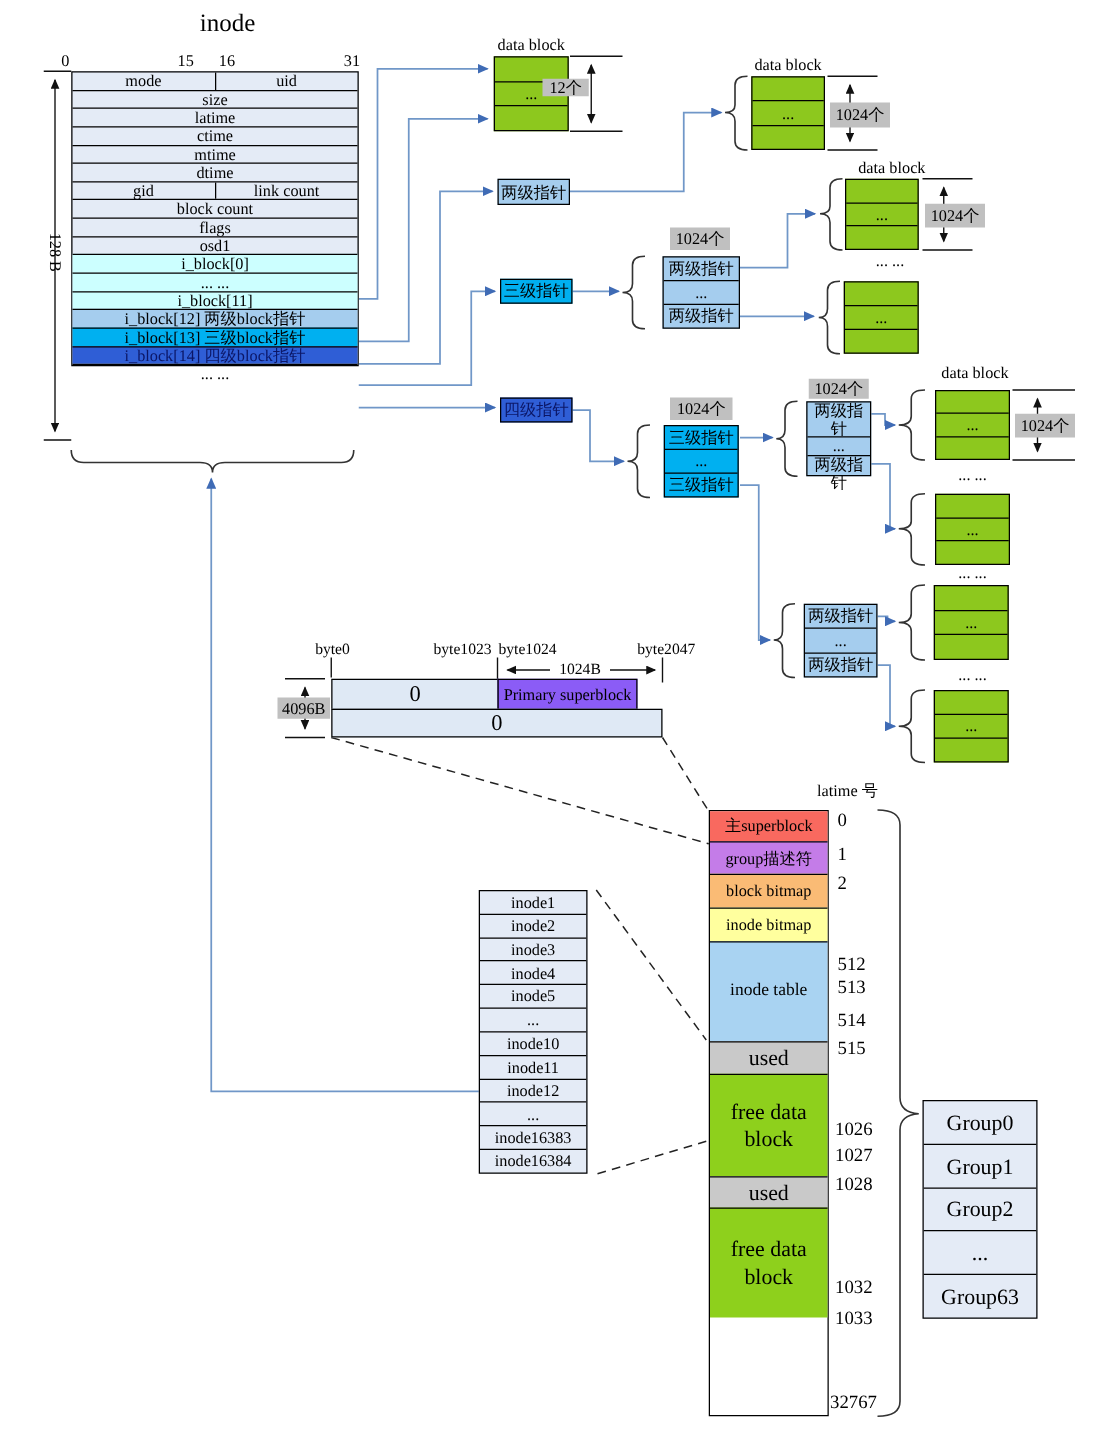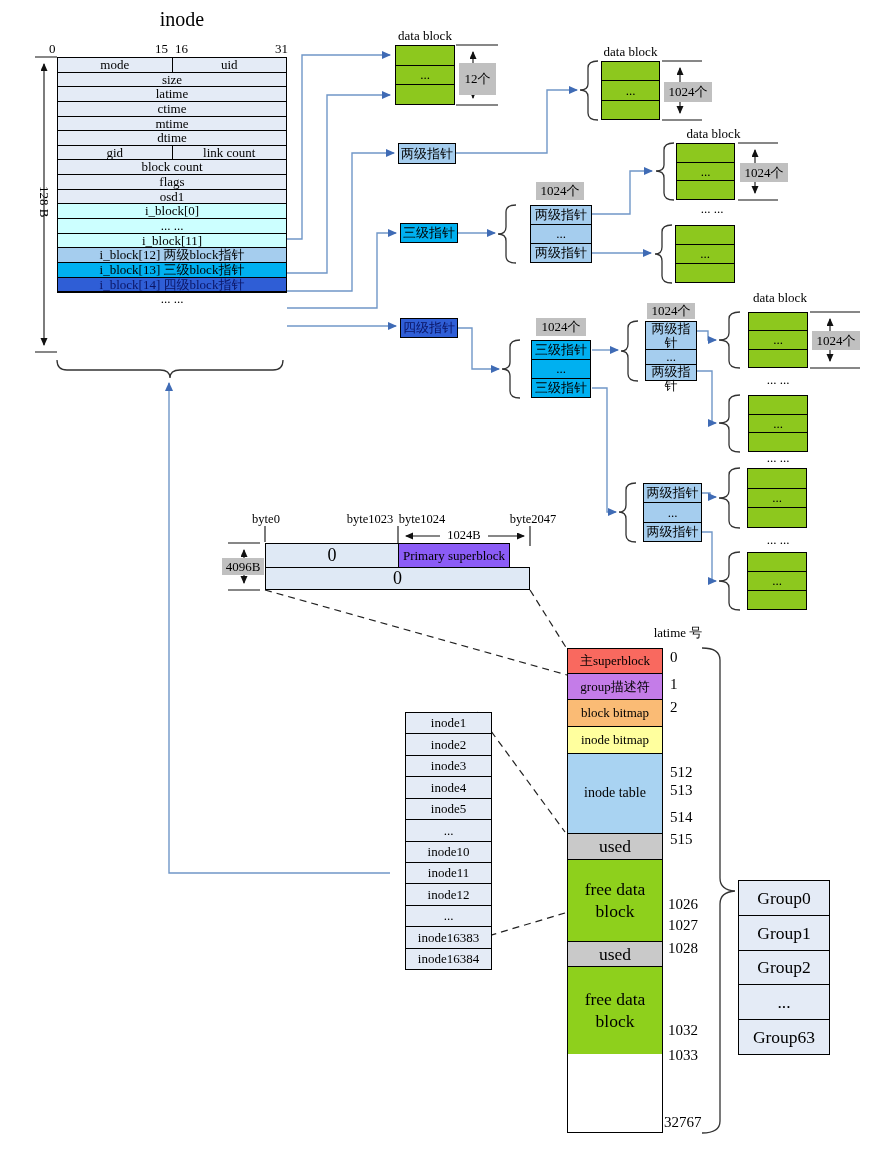--- a/index.html
+++ b/index.html
@@ -103,21 +103,21 @@
       <path d="M740 395 Q729 395 729 402 L729 417 Q729 423 719 423 Q729 423 729 430 L729 445 Q729 452 740 452"></path>
       <path d="M636 483 Q626 483 626 490 L626 505 Q626 512 619 512 Q626 512 626 519 L626 535 Q626 542 636 542"></path>
       <path d="M740 468 Q729 468 729 475 L729 491 Q729 498 719 498 Q729 498 729 505 L729 521 Q729 528 740 528"></path>
       <path d="M740 552 Q729 552 729 559 L729 574 Q729 581 719 581 Q729 581 729 588 L729 603 Q729 610 740 610"></path>
       <path d="M702 648 Q720 648 720 660 L720 878 Q720 890 735 891 Q720 892 720 904 L720 1121 Q720 1133 702 1133"></path>
     </g>
   </svg>
 
   <div class="a ctr f20" style="left:140px;top:8px;width:84px;height:22px">inode</div>
   <div class="a f13" style="left:49px;top:42px;width:14px">0</div>
-  <div class="a f13" style="left:142px;top:42px;width:26px;text-align:right">15</div>
+  <div class="a f13" style="left:142px;top:42px;width:26px;text-align:left">15</div>
   <div class="a f13" style="left:175px;top:42px;width:26px">16</div>
   <div class="a f13" style="left:266px;top:42px;width:22px;text-align:right">31</div>
   <div class="a f13 rot" style="left:18px;top:195px;width:52px;text-align:center">128 B</div>
 
   <div class="a col lav" style="left:57px;top:57px;width:230px;height:236px">
     <div class="split">
         <span>mode</span>
         <span>uid</span>
       </div>
     <div>size</div>
@@ -140,21 +140,21 @@
     <div class="lv4">i_block[14] 四级block指针</div>
     <div>... ...</div>
   </div>
 
   <div class="a ctr f13" style="left:385px;top:29px;width:80px;height:14px">data block</div>
   <div class="a col green" style="left:395px;top:45px;width:60px;height:60px">
     <div></div>
     <div>...</div>
     <div></div>
   </div>
-  <div class="a ctr f13 gray" style="left:459px;top:63px;width:37px;height:32px">12个</div>
+  <div class="a ctr f13 gray" style="left:434px;top:63px;width:37px;height:14px">12个</div>
 
   <div class="a ctr f13 cell" style="left:398px;top:143px;width:58px;height:21px;background:#a5cdee">两级指针</div>
   <div class="a ctr f13 cell" style="left:400px;top:223px;width:58px;height:20px;background:#00b0f0">三级指针</div>
   <div class="a ctr f13 cell lv4" style="left:400px;top:318px;width:58px;height:20px">四级指针</div>
 
   <div class="a ctr f13" style="left:593px;top:45px;width:75px;height:14px">data block</div>
   <div class="a col green" style="left:601px;top:61px;width:59px;height:59px">
     <div></div>
     <div>...</div>
     <div></div>
@@ -262,21 +262,21 @@
   <div class="a f15" style="left:670px;top:783px;width:44px">513</div>
   <div class="a f15" style="left:670px;top:810px;width:44px">514</div>
   <div class="a f15" style="left:670px;top:832px;width:44px">515</div>
   <div class="a f15" style="left:668px;top:897px;width:44px">1026</div>
   <div class="a f15" style="left:668px;top:918px;width:44px">1027</div>
   <div class="a f15" style="left:668px;top:941px;width:44px">1028</div>
   <div class="a f15" style="left:668px;top:1023px;width:44px">1032</div>
   <div class="a f15" style="left:668px;top:1048px;width:44px">1033</div>
   <div class="a f15" style="left:664px;top:1115px;width:48px">32767</div>
 
-  <div class="a col lav" style="left:405px;top:712px;width:87px;height:258px">
+  <div class="a col lav" style="left:383px;top:712px;width:87px;height:227px">
     <div>inode1</div>
     <div>inode2</div>
     <div>inode3</div>
     <div>inode4</div>
     <div>inode5</div>
     <div>...</div>
     <div>inode10</div>
     <div>inode11</div>
     <div>inode12</div>
     <div>...</div>

